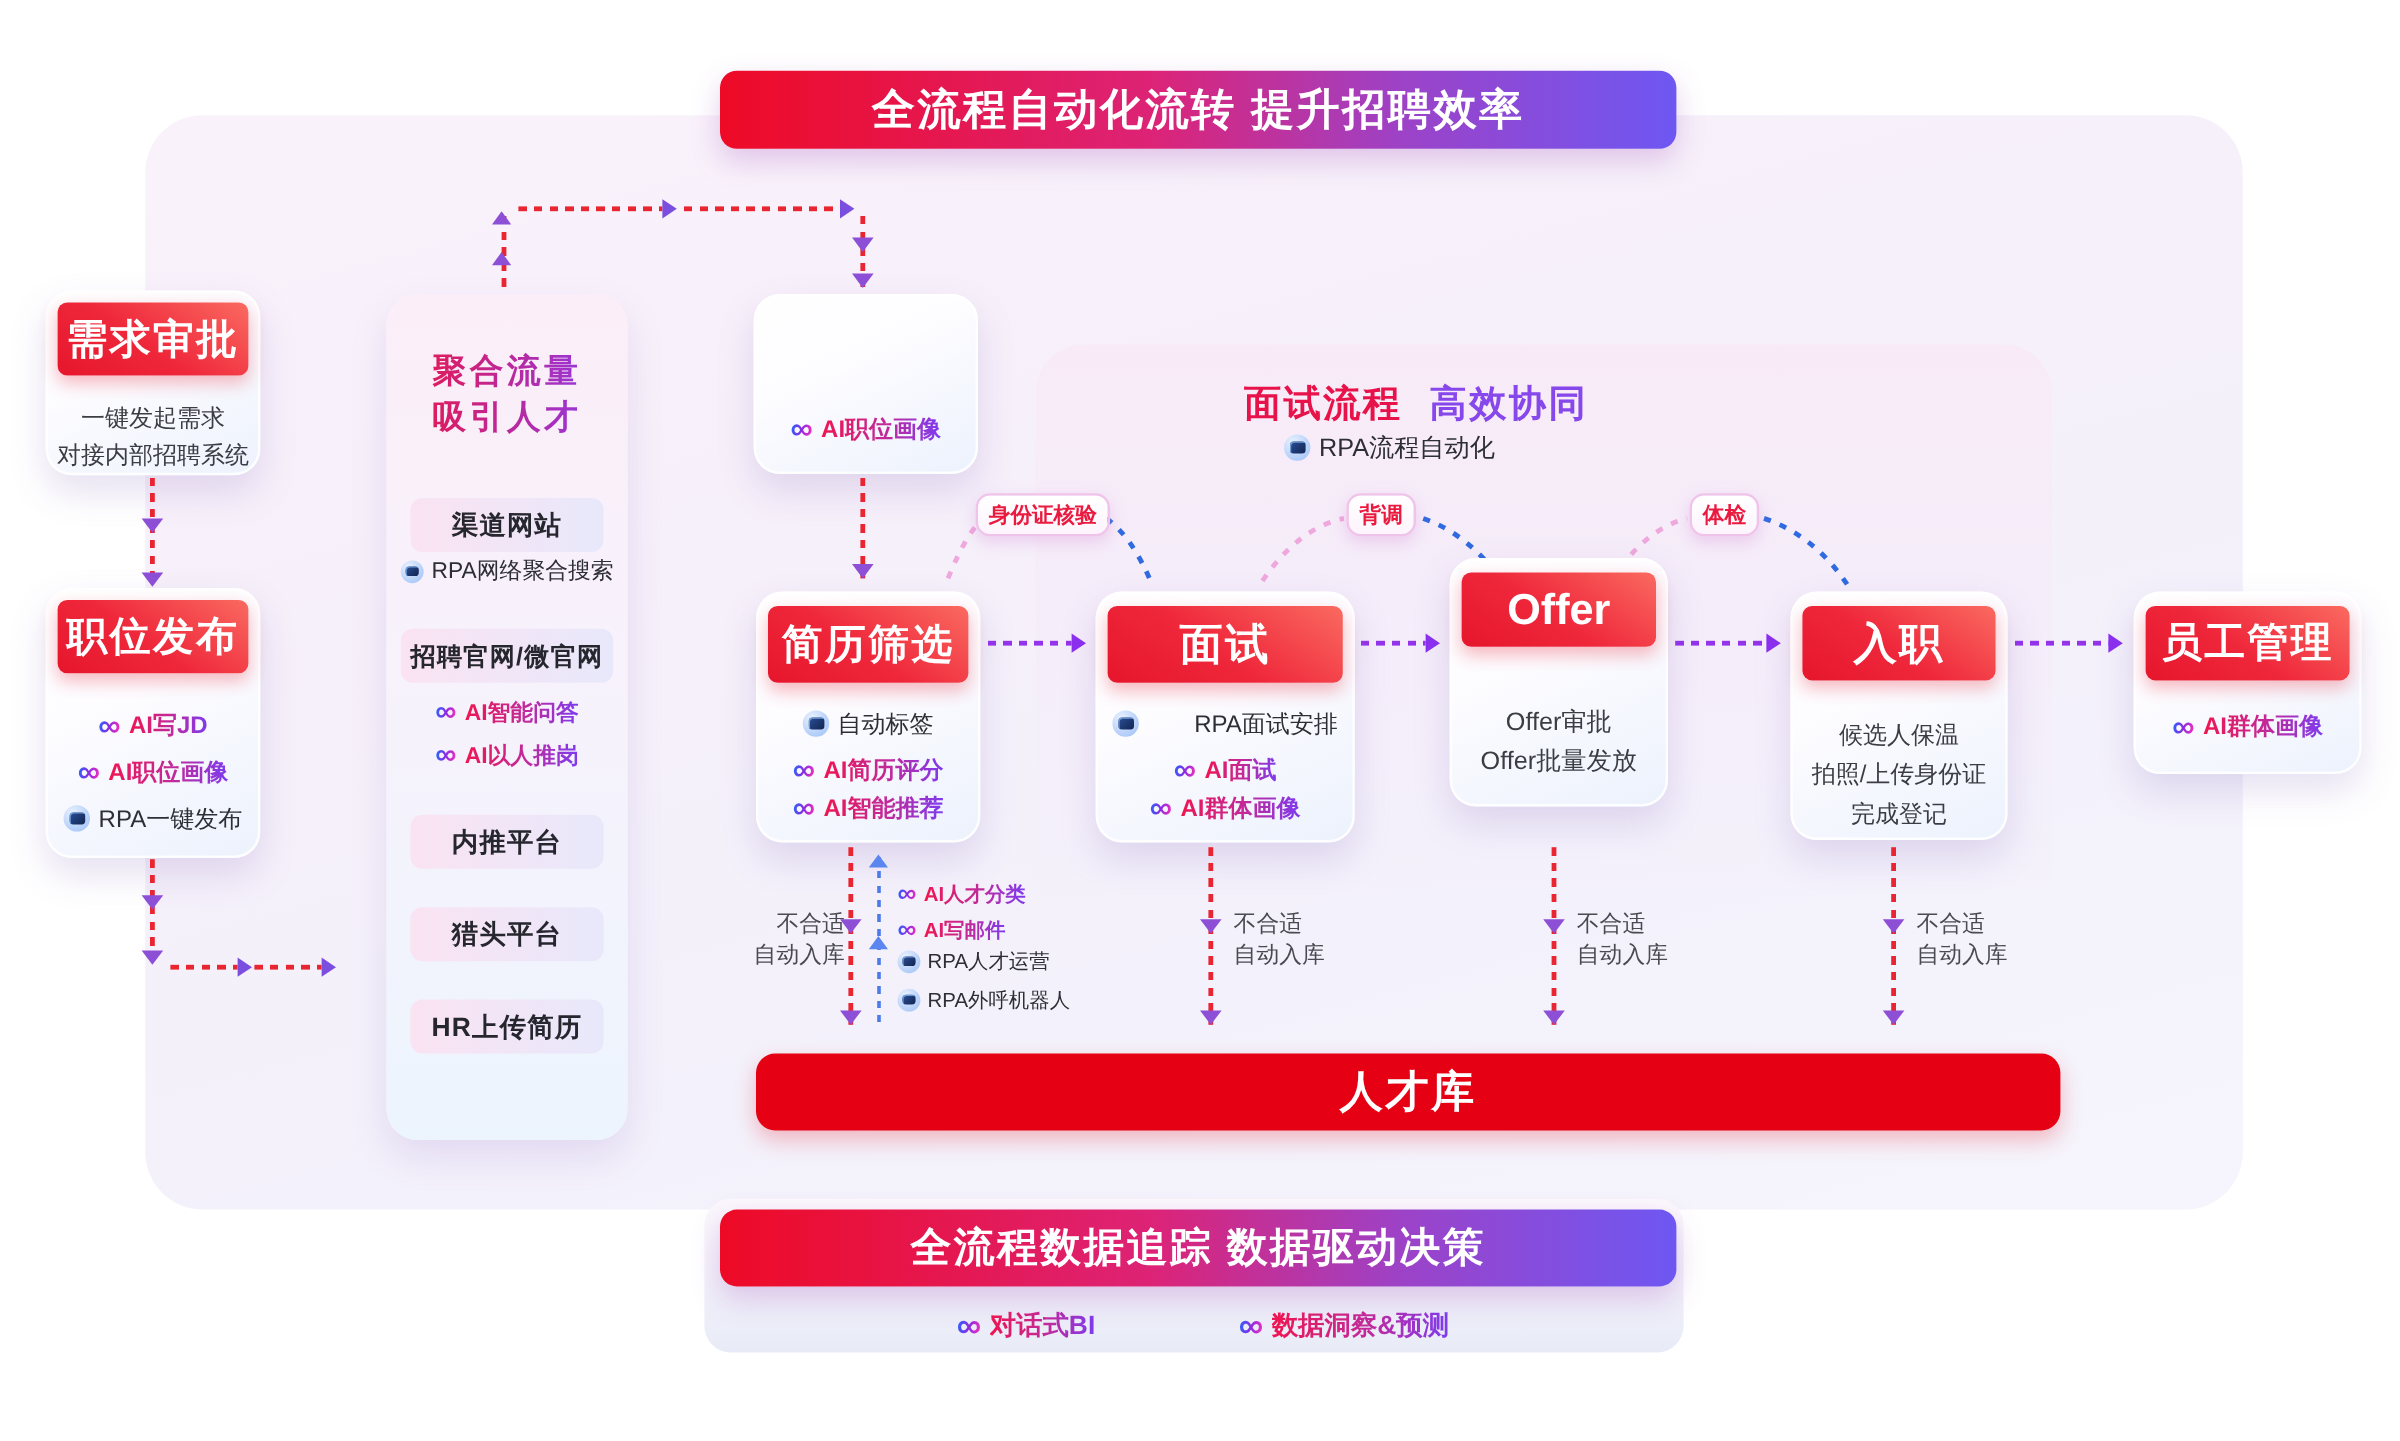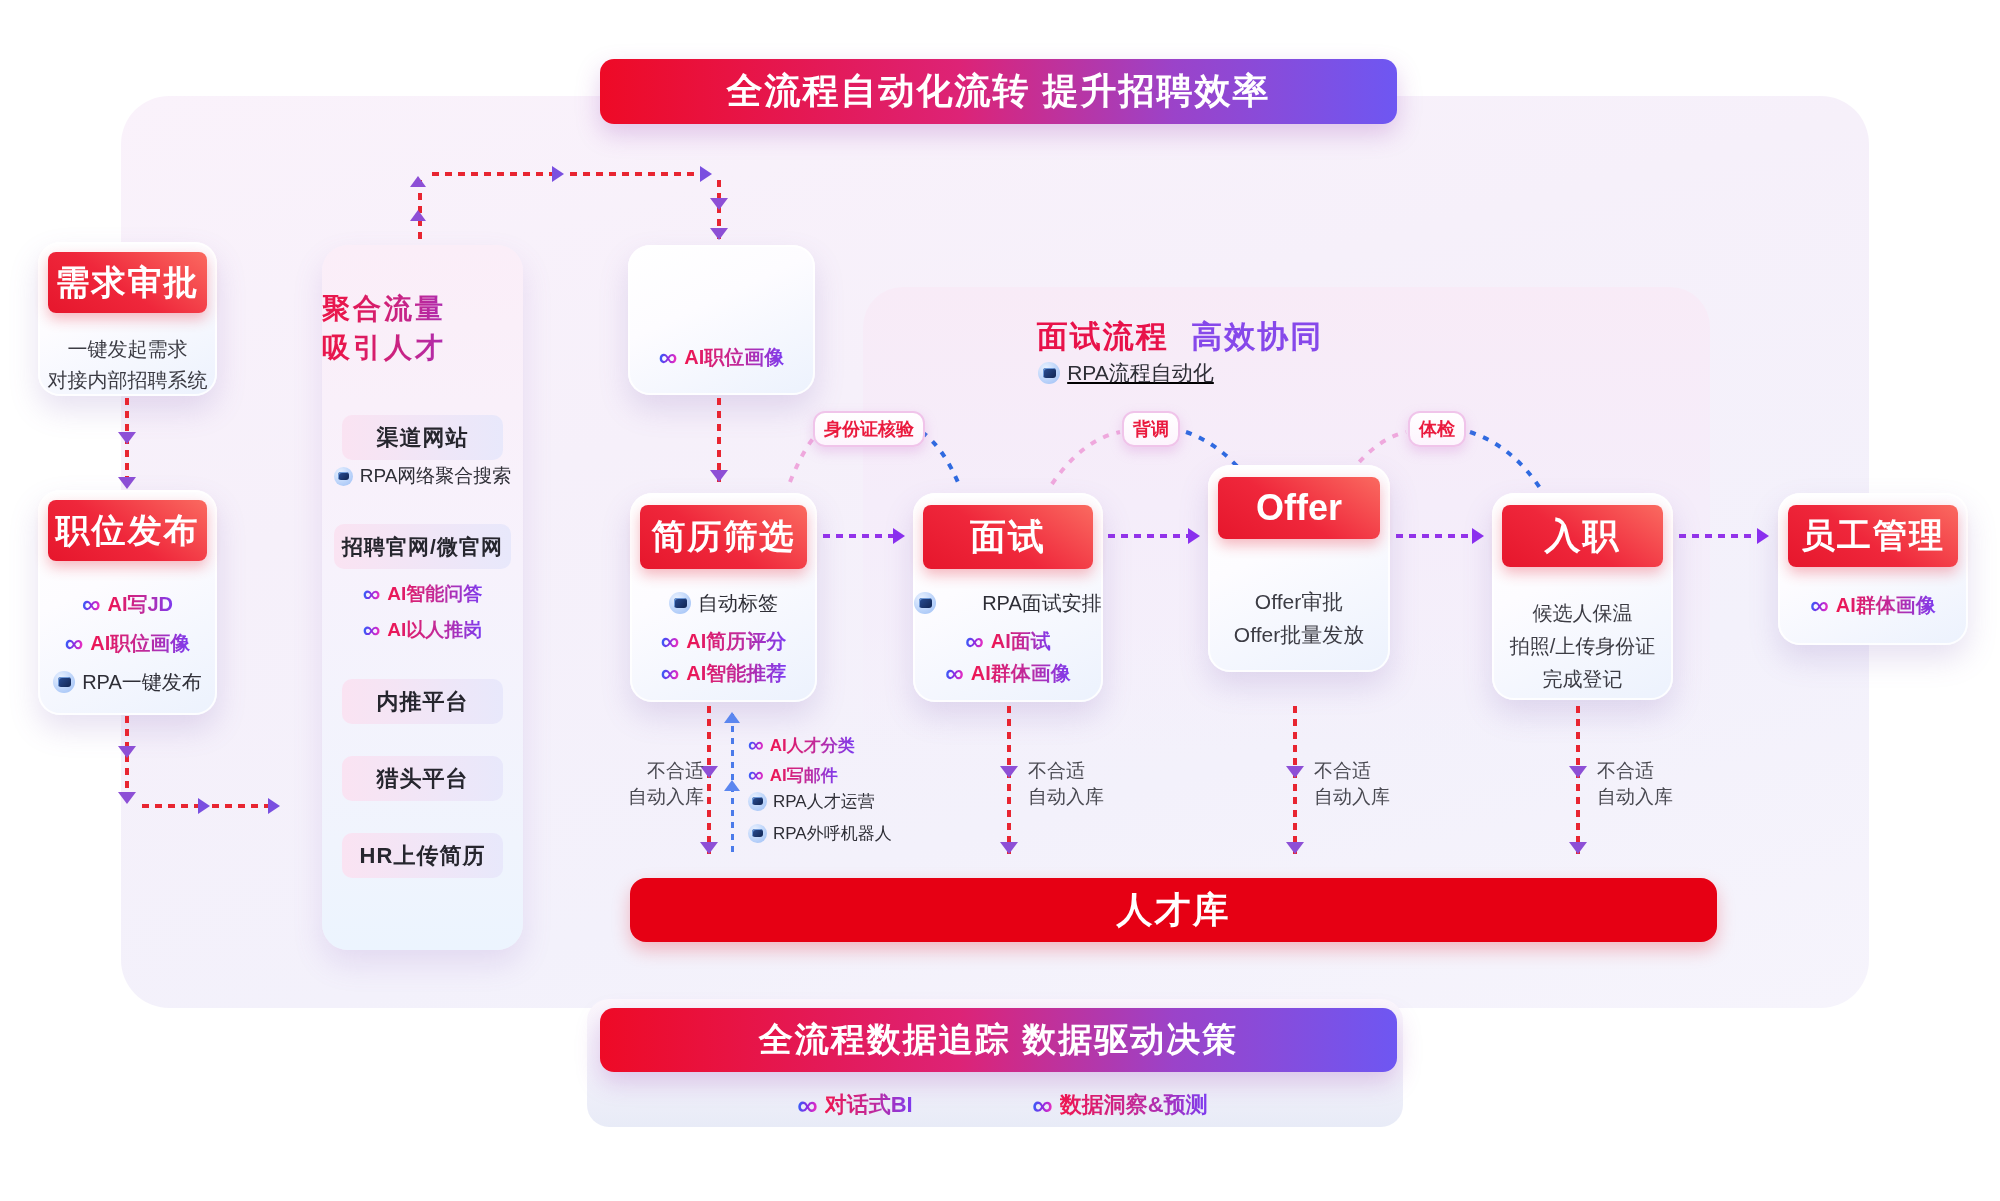--- a/index.html
+++ b/index.html
@@ -45,21 +45,21 @@
     background:radial-gradient(circle at 35% 30%,#eaf2ff,#bcd4fa 55%,#9cbef5);
     display:inline-flex;align-items:center;justify-content:center;}
   .rpa-ic::before{content:"";width:13px;height:10px;border-radius:3px;
     background:linear-gradient(135deg,#2a4f97,#122551);box-shadow:inset 1px 1px 0 #6f9ad8;}
   .rpa-ic.sm{width:19px;height:19px;}
   .rpa-ic.sm::before{width:11px;height:8px;}
 
   .agg-col{position:absolute;left:322px;top:245px;width:201px;height:705px;border-radius:26px;
     background:linear-gradient(180deg,#fbeef8 0%,#f7f2fc 45%,#f0f4fd 85%,#ecf4fe 100%);
     box-shadow:0 14px 30px rgba(140,100,190,.16);}
-  .agg-title{position:absolute;top:44px;left:0;right:0;text-align:left;
+  .agg-title{position:absolute;top:44px;left:0;right:0;text-align:center;
     font-size:28px;font-weight:bold;line-height:39px;color:#c1246f;letter-spacing:3px;}
   .subpill{position:absolute;height:45px;border-radius:10px;
     background:linear-gradient(90deg,#fae3f2,#e8e8fb);
     display:flex;align-items:center;justify-content:center;
     font-weight:bold;font-size:22px;color:#26262e;letter-spacing:1px;}
 
   .tag{position:absolute;height:32px;padding:0 9px;border-radius:12px;
     background:linear-gradient(180deg,#ffffff,#fdf4fd);border:2px solid #f0c4ea;
     color:#ea1a3e;font-weight:bold;font-size:18px;display:inline-flex;align-items:center;justify-content:center;
     box-shadow:0 5px 12px rgba(216,140,214,.35);white-space:nowrap;}
@@ -183,21 +183,21 @@
     </div>
   </div>
 
   <div class="vline" style="left:717px;top:398px;height:84px;"></div>
   <div class="tri d" style="left:710px;top:470px;"></div>
 
   <div class="iv-title">
     <span class="t-red">面试流程</span>
     <span class="t-purple">高效协同</span>
   </div>
-  <div class="itm" style="left:976px;top:360px;width:300px;font-size:21px;text-decoration:underline;">
+  <div class="itm" style="left:1008px;top:360px;width:300px;font-size:21px;">
     <span class="rpa-ic"></span>
     <span class="rpa-txt">RPA流程自动化</span>
   </div>
 
   <div class="tag" style="left:813px;top:411px;">身份证核验</div>
   <div class="tag" style="left:1122px;top:411px;">背调</div>
   <div class="tag" style="left:1408px;top:411px;">体检</div>
 
   <div class="card" style="left:630px;top:493px;width:187px;height:209px;">
     <div class="card-pill" style="top:12px;height:64px;font-size:34px;">简历筛选</div>
@@ -217,21 +217,21 @@
 
   <div class="hline purple" style="left:823px;top:534px;width:70px;"></div>
   <div class="tri r" style="left:893px;top:528px;"></div>
   <div class="hline purple" style="left:1108px;top:534px;width:80px;"></div>
   <div class="tri r" style="left:1188px;top:528px;"></div>
   <div class="hline purple" style="left:1396px;top:534px;width:76px;"></div>
   <div class="tri r" style="left:1472px;top:528px;"></div>
   <div class="hline purple" style="left:1679px;top:534px;width:78px;"></div>
   <div class="tri r" style="left:1757px;top:528px;"></div>
 
-  <div class="card" style="left:913px;top:493px;width:190px;height:209px;">
+  <div class="card" style="left:913px;top:493px;width:190px;height:209px;padding-left:26px;">
     <div class="card-pill" style="top:12px;height:64px;font-size:36px;">面试</div>
     <div class="itm" style="top:97px;font-size:20px;gap:46px;">
       <span class="rpa-ic"></span>
       <span class="rpa-txt">RPA面试安排</span>
     </div>
     <div class="itm" style="top:135px;font-size:20px;">
       <span class="inf">∞</span>
       <span class="grad-text">AI面试</span>
     </div>
     <div class="itm" style="top:167px;font-size:20px;">

